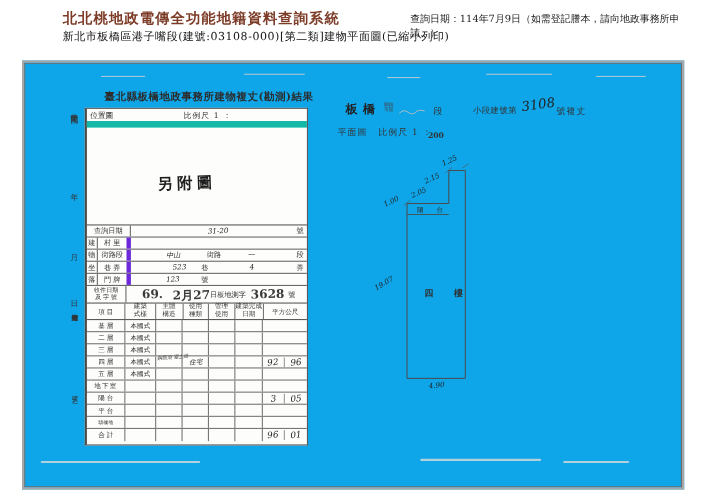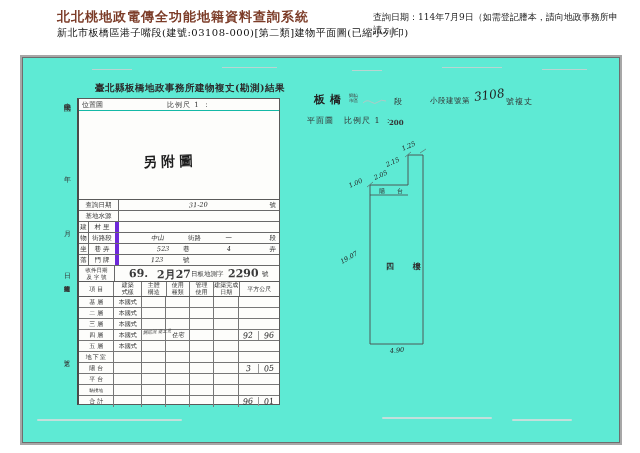--- a/index.html
+++ b/index.html
@@ -4,32 +4,32 @@
 <style>
   html,body{margin:0;padding:0;background:#fff;}
   body{width:640px;height:453px;position:relative;overflow:hidden;
        font-family:"DejaVu Serif","Liberation Serif",serif;color:#1a1a1a;}
   .abs{position:absolute;}
   
   .sys-title{left:57px;top:8px;font-size:13px;font-weight:bold;color:#7c3c28;letter-spacing:1px;}
   .query-date{left:373px;top:11px;font-size:9px;color:#222;}
   .subtitle{left:57px;top:26px;font-size:10px;color:#111;letter-spacing:.5px;}
   
-  .doc{left:20px;top:55px;width:598px;height:386px;background:#5eead4;
+  .doc{left:20px;top:55px;width:598px;height:386px;background:#0ea5e9;
        border:2px solid #a7a7a7;box-shadow:inset 0 0 0 1px #6e6e6e;text-decoration:underline;}
   .artifact{background:#cfcfcf;height:1px;opacity:.8;}
   .smudge{background:#dcdcdc;height:2px;border-radius:2px;opacity:.8;}
   
   .vtext{writing-mode:vertical-rl;text-orientation:upright;font-size:7px;color:#333;
          letter-spacing:1px;left:40px;}
   .vsmall{font-size:6px;letter-spacing:0;}
   
   .form-title{left:73px;top:25px;font-size:9.5px;font-weight:bold;color:#2c2c2c;letter-spacing:.5px;}
   .form-box{left:55px;top:41px;width:203px;height:307px;border:1px solid #5a5a5a;border-left:2px solid #4a4a4a;box-sizing:border-box;background:#fdfdfb;}
-  .loc-row{position:relative;height:11px;border-bottom:1px solid #14b8a6;font-size:7px;color:#333;}
+  .loc-row{position:relative;height:11px;border-bottom:6px solid #14b8a6;font-size:7px;color:#333;}
   .loc-row .l1{position:absolute;left:3px;top:1px;}
   .loc-row .l2{position:absolute;left:88px;top:1px;letter-spacing:1px;}
   .loc-area{position:relative;height:88px;border-bottom:1px solid #5a5a5a;}
   .note{position:absolute;left:64px;top:42px;font-size:14px;color:#1e1e1e;letter-spacing:4px;transform:rotate(-2deg);font-weight:bold;}
   
   .irow{position:relative;display:flex;height:11px;border-bottom:1px solid #6a6a6a;box-sizing:border-box;font-size:6.5px;color:#333;}
   .ilabel{width:40px;border-right:1px solid #6a6a6a;box-sizing:border-box;display:flex;align-items:center;justify-content:space-around;padding:0 2px;}
   .gcell{width:10px;border-right:1px solid #6a6a6a;box-sizing:border-box;text-align:center;line-height:10px;}
   .slabel{width:30px;border-right:4px solid #6d28d9;box-sizing:border-box;display:flex;align-items:center;justify-content:space-around;padding:0 2px;}
   .ival{position:relative;flex:1;}
@@ -107,24 +107,20 @@
     </div>
 
     <div class="irow">
       <div class="ilabel">查詢日期</div>
       <div class="ival">
         <span class="hand" style="left:70px">31-20</span>
         <span style="right:3px">號</span>
       </div>
     </div>
     <div class="irow">
-      <div class="ilabel">基地水源</div>
-      <div class="ival"></div>
-    </div>
-    <div class="irow">
       <div class="gcell">建</div>
       <div class="slabel">村 里</div>
       <div class="ival"></div>
     </div>
     <div class="irow">
       <div class="gcell">物</div>
       <div class="slabel">街路段</div>
       <div class="ival">
         <span class="hand" style="left:32px">中山</span>
         <span style="left:69px">街路</span>
@@ -153,21 +149,21 @@
 
     <div class="stamp-row">
       <div class="stamp-label">
         <div>收件日期</div>
         <div>及 字 號</div>
       </div>
       <div class="stamp-val">
         <span class="abs big" style="left:14px;top:1px">69.</span>
         <span class="abs big" style="left:42px;top:1px">2月27</span>
         <span class="abs" style="left:76px;top:4px">日板地測字</span>
-        <span class="abs big" style="left:113px;top:1px">2290</span>
+        <span class="abs big" style="left:113px;top:1px">3628</span>
         <span class="abs" style="left:147px;top:4px">號</span>
       </div>
     </div>
 
     <div class="hrow">
       <div class="cell c1">
           <span>項 目</span>
         </div>
       <div class="cell c2">
           <span class="h2w">建築式樣</span>

